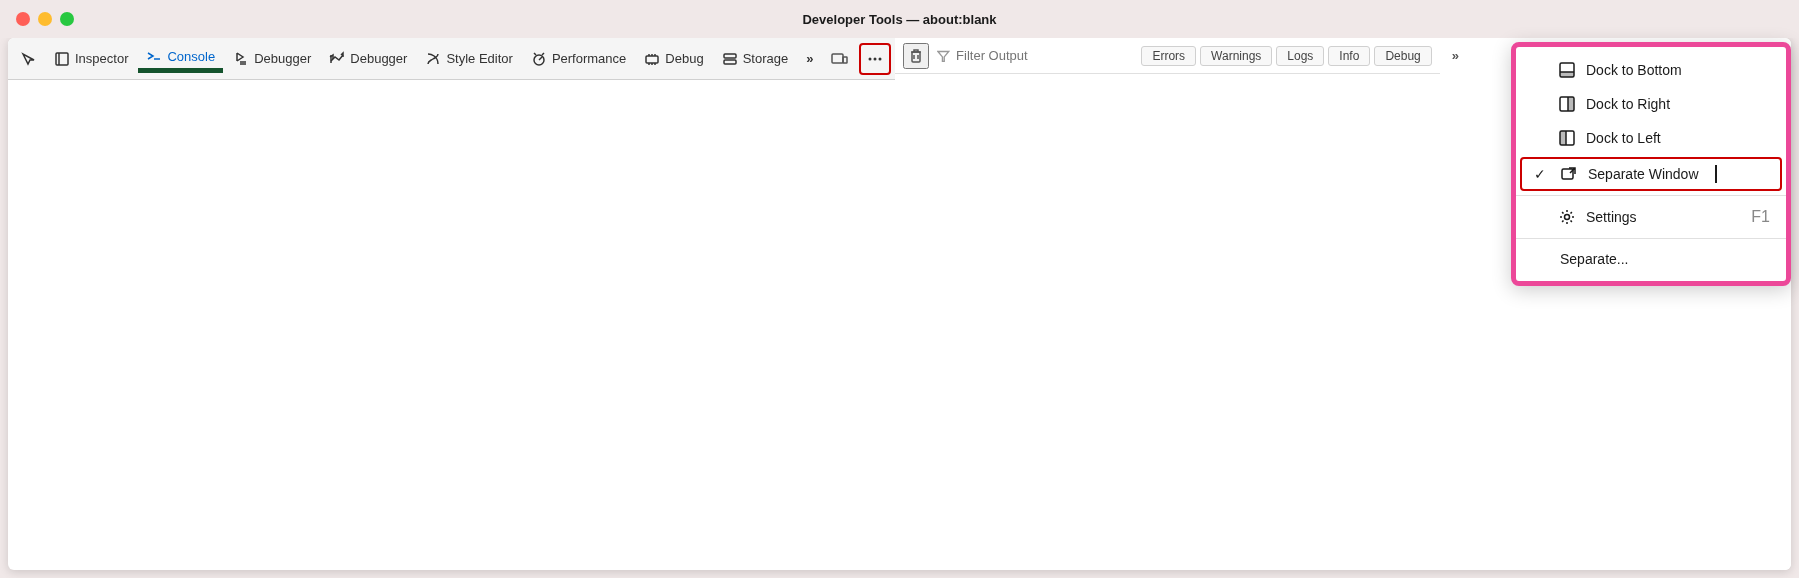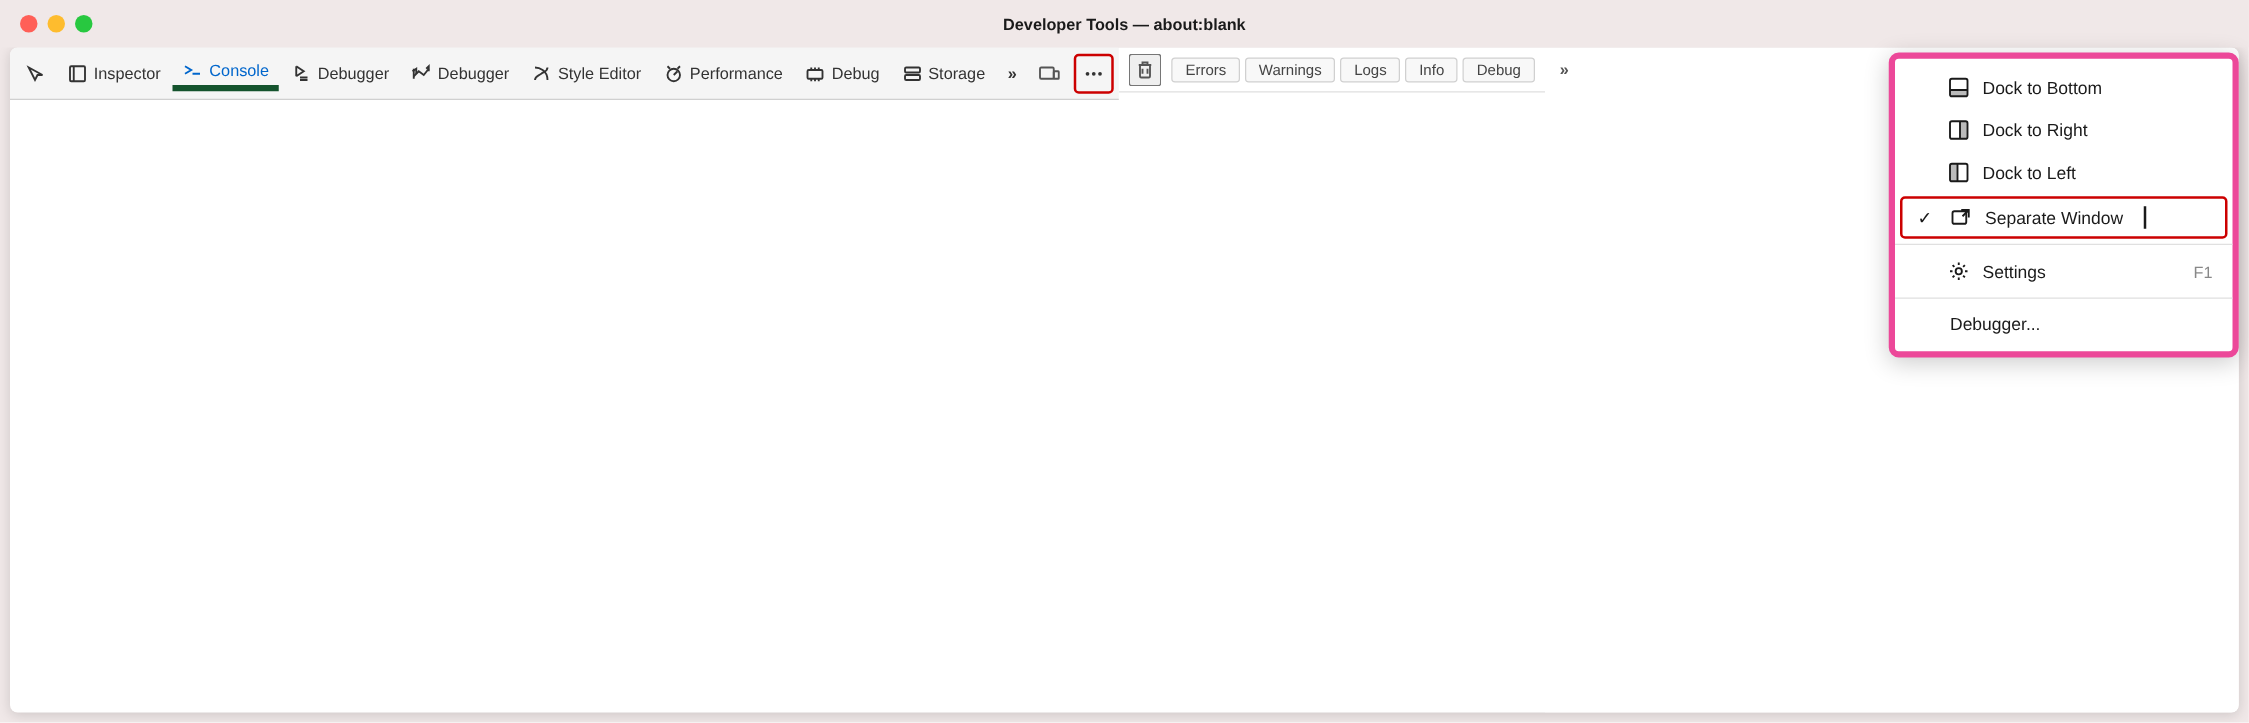--- a/index.html
+++ b/index.html
@@ -220,21 +220,21 @@
     .menu-item .item-icon {
       width: 18px;
       height: 18px;
       display: flex;
       align-items: center;
       justify-content: center;
     }
     .menu-item .shortcut {
       margin-left: auto;
       color: #888;
-      font-size: 13px;
+      font-size: 16px;
     }
     .menu-separator {
       height: 1px;
       background: #e0e0e0;
       margin: 4px 0;
     }
     .menu-item.text-only {
       padding-left: 44px;
     }
 
@@ -370,20 +370,26 @@
     <button class="trash-btn">
       <svg width="16" height="16" viewBox="0 0 16 16" fill="none" stroke="currentColor" stroke-width="1.5">
         <line x1="3" y1="4" x2="13" y2="4"></line>
         <path d="M6 4 L6 2 L10 2 L10 4"></path>
         <rect x="4" y="4" width="8" height="10" rx="1"></rect>
         <line x1="6" y1="7" x2="6" y2="11"></line>
         <line x1="10" y1="7" x2="10" y2="11"></line>
       </svg>
     </button>
 
+    <div class="filter-input-wrapper">
+      <svg width="14" height="14" viewBox="0 0 14 14" fill="none" stroke="#999" stroke-width="1.5">
+        <polygon points="1,2 13,2 8,8 8,13 6,13 6,8"></polygon>
+      </svg>
+      <input type="text" style="border: none; outline: none; background: transparent; font-size: 13px; color: rgb(153, 153, 153); width: 100%;" placeholder="Filter Output">
+    </div>
 
     <div class="filter-badges">
       <button class="badge">Errors</button>
       <button class="badge">Warnings</button>
       <button class="badge">Logs</button>
       <button class="badge">Info</button>
       <button class="badge">Debug</button>
     </div>
   </div>
 
@@ -456,18 +462,18 @@
         </svg>
       </span>
       <span>Settings</span>
       <span class="shortcut">F1</span>
     </div>
 
     <div class="menu-separator"></div>
 
 
     <div class="menu-item text-only">
-      <span>Debugger...</span>
+      <span>Separate...</span>
     </div>
 
   </div>
 
 </div>
 
 </body></html>

